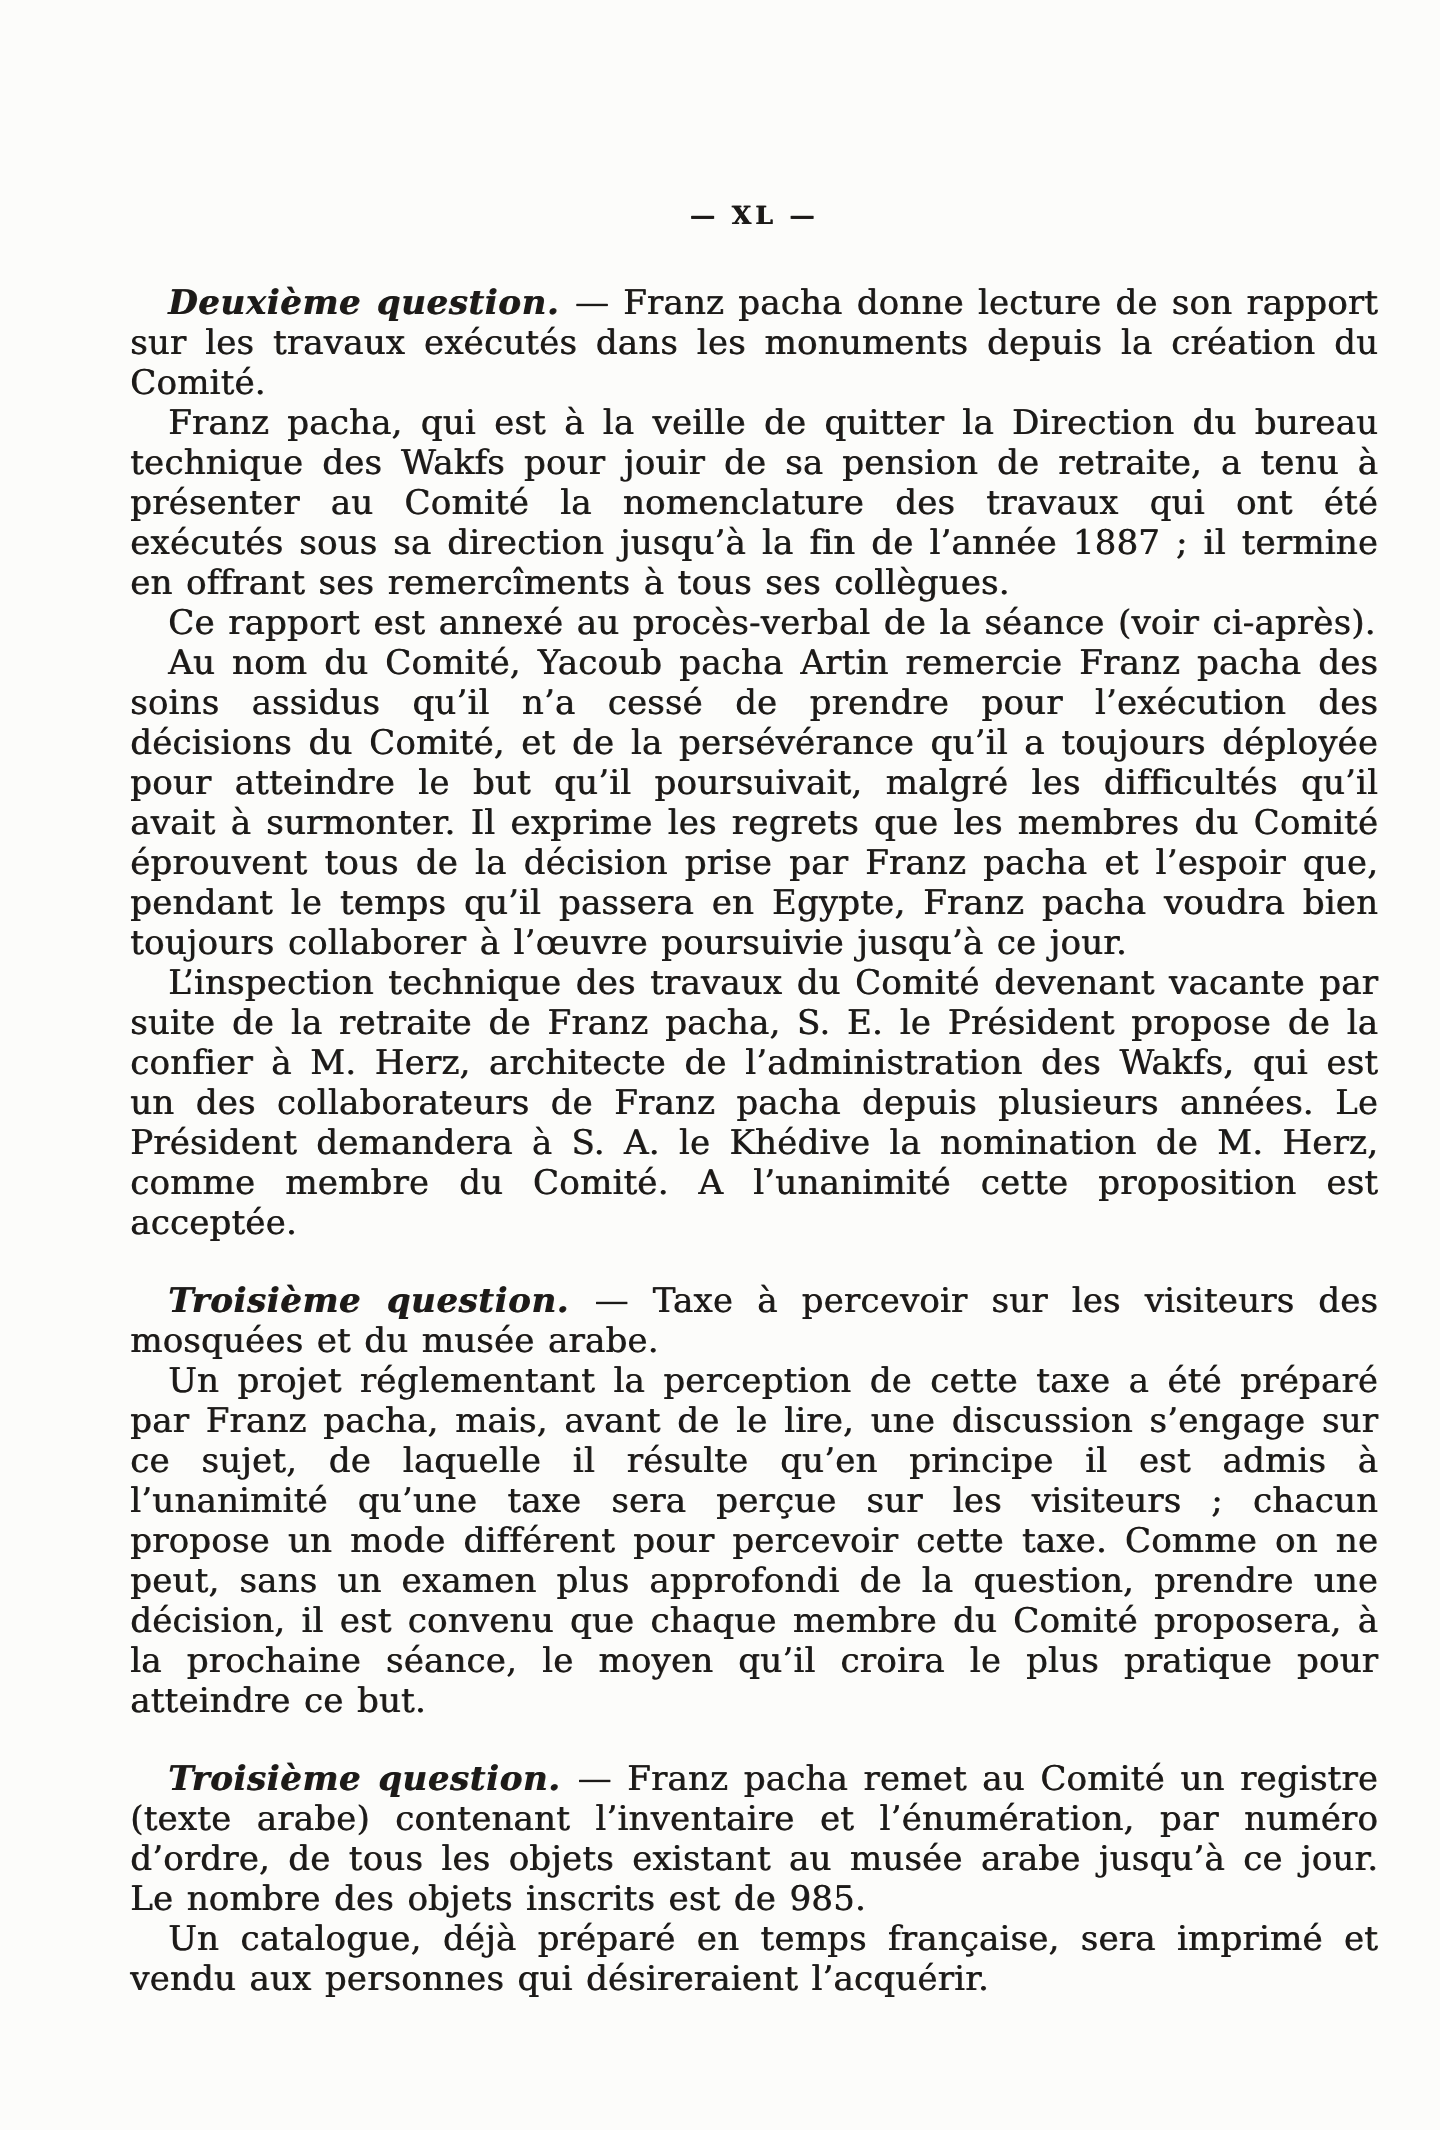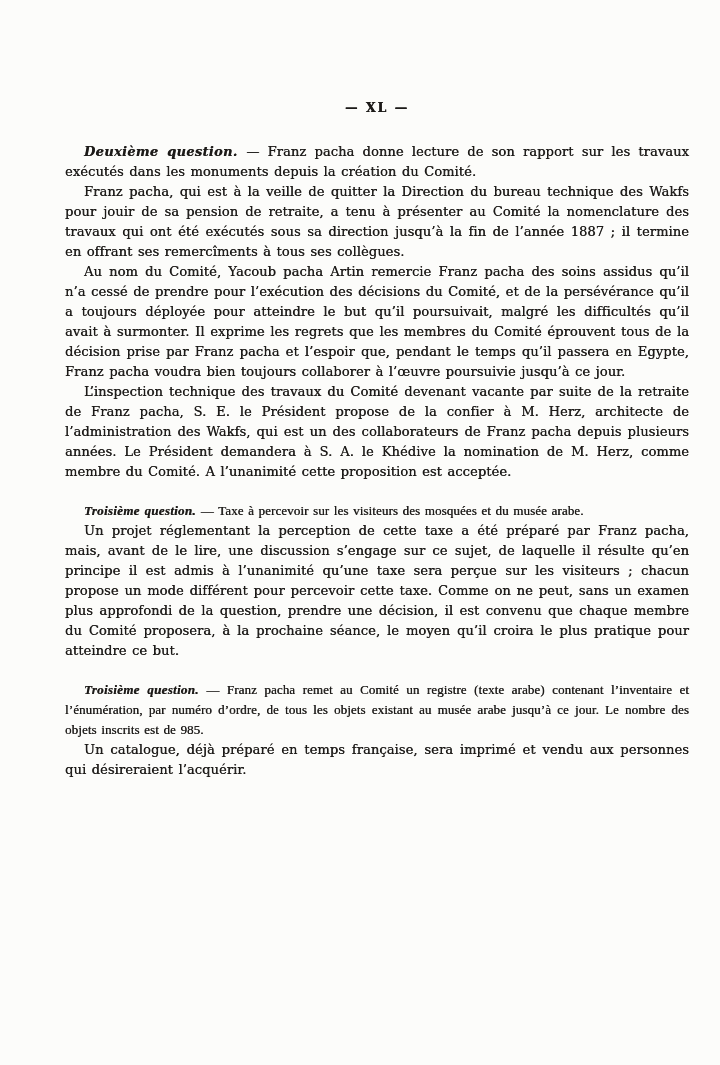--- a/index.html
+++ b/index.html
@@ -22,31 +22,30 @@
   .page-number {
     text-align: center;
     font-weight: bold;
     font-size: 12.5px;
     letter-spacing: 2px;
     margin: 0 0 27px 0;
     text-shadow: 0.4px 0 0 currentColor;
   }
   .body-text p {
     margin: 0;
-    font-size: 13px;
+    font-size: 17px;
     line-height: 20px;
     text-align: justify;
     text-indent: 19px;
     letter-spacing: 0.1px;
     word-spacing: 1.2px;
     text-shadow: 0.35px 0 0 rgba(28, 26, 24, 0.85);
   }
   .body-text p.gap-before {
     margin-top: 19px;
-    font-family: Liberation Serif, serif;
   }
   .lead {
     font-style: italic;
     font-weight: bold;
     letter-spacing: 0.3px;
   }
   .lead:not(:empty)::after {
     content: " ";
   }
 </style>
@@ -60,20 +59,23 @@
   <div class="body-text">
 
     <p>
       <span class="lead">Deuxième question.</span><span>— Franz pacha donne lecture de son rapport sur les travaux exécutés dans les monuments depuis la création du Comité.</span>
     </p>
 
     <p>
       <span>Franz pacha, qui est à la veille de quitter la Direction du bureau technique des Wakfs pour jouir de sa pension de retraite, a tenu à présenter au Comité la nomenclature des travaux qui ont été exécutés sous sa direction jusqu’à la fin de l’année 1887 ; il termine en offrant ses remercîments à tous ses collègues.</span>
     </p>
 
+    <p>
+      <span>Ce rapport est annexé au procès-verbal de la séance (voir ci-après).</span>
+    </p>
 
     <p>
       <span>Au nom du Comité, Yacoub pacha Artin remercie Franz pacha des soins assidus qu’il n’a cessé de prendre pour l’exécution des décisions du Comité, et de la persévérance qu’il a toujours déployée pour atteindre le but qu’il poursuivait, malgré les difficultés qu’il avait à surmonter. Il exprime les regrets que les membres du Comité éprouvent tous de la décision prise par Franz pacha et l’espoir que, pendant le temps qu’il passera en Egypte, Franz pacha voudra bien toujours collaborer à l’œuvre poursuivie jusqu’à ce jour.</span>
     </p>
 
     <p>
       <span>L’inspection technique des travaux du Comité devenant vacante par suite de la retraite de Franz pacha, S. E. le Président propose de la confier à M. Herz, architecte de l’administration des Wakfs, qui est un des collaborateurs de Franz pacha depuis plusieurs années. Le Président demandera à S. A. le Khédive la nomination de M. Herz, comme membre du Comité. A l’unanimité cette proposition est acceptée.</span>
     </p>
 
     <p class="gap-before">

